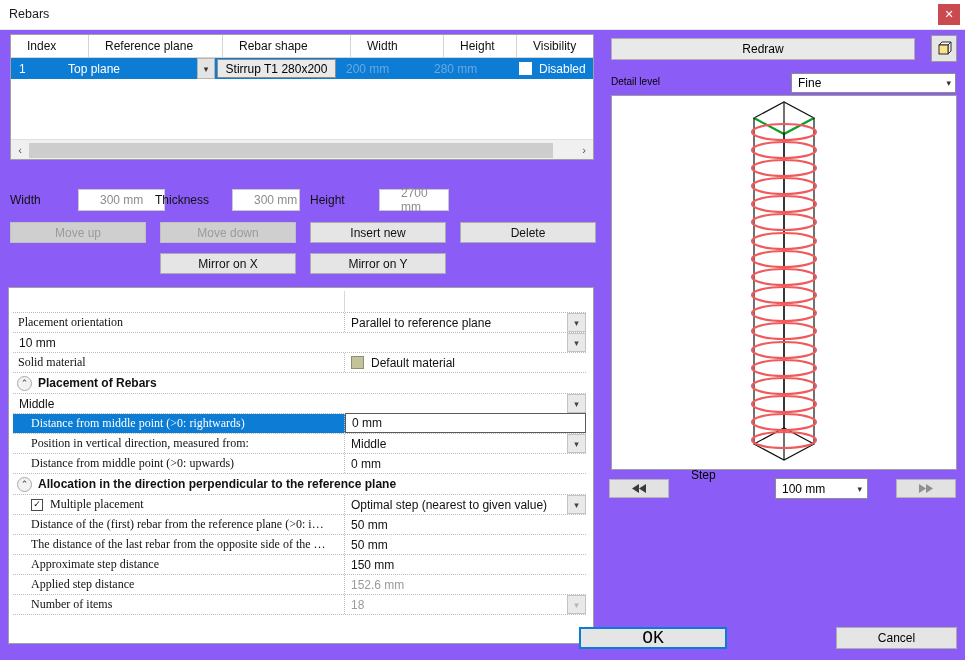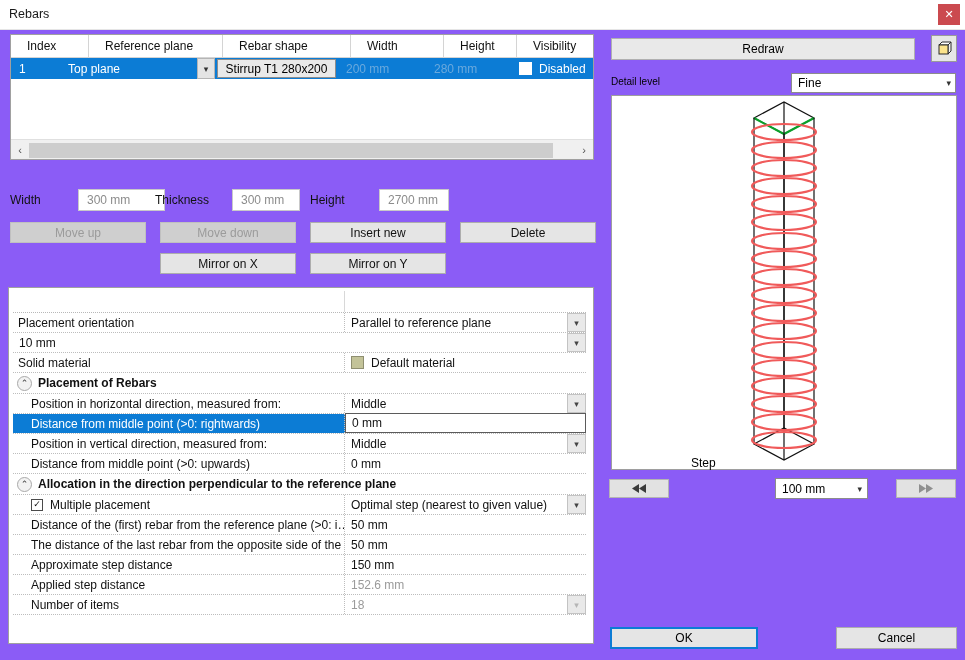--- a/index.html
+++ b/index.html
@@ -87,21 +87,21 @@
 
   .section-label {
     position: absolute; left: 10px; top: 165px; font-size: 12px; color: #111;
   }
 
   .dim-row { position: absolute; left: 10px; top: 189px; width: 580px; height: 22px; }
   .dim-lbl { position: absolute; font-size: 12px; top: 4px; color: #111; }
   .ro-input {
     position: absolute; top: 0; height: 22px; background: #fff;
     border: 1px solid #c9c9c9; color: #8c8c8c; font-size: 12px;
-    display: flex; align-items: center; padding-left: 8px;
+    display: flex; align-items: center; padding-left: 21px;
   }
 
   .btn {
     position: absolute; height: 21px; background: #e5e5e5;
     border: 1px solid #adadad; color: #111; font-size: 12px;
     display: flex; align-items: center; justify-content: center; cursor: pointer;
   }
   .btn.disabled { color: #9b9b9b; background: #cfcfcf; border-color: #c0c0c0; cursor: default; }
 
   
@@ -113,20 +113,21 @@
   .prop-emptyhead {
     display: flex; height: 22px; border-bottom: 1px dotted #b8b8b8;
   }
   .prop-emptyhead .l { width: 332px; border-right: 1px solid #d8d8d8; }
   .prop-emptyhead .r { flex: 1; }
   .prow { display: flex; height: 20px; border-bottom: 1px dotted #bdbdbd; align-items: stretch; }
   .pkey {
     width: 332px; display: flex; align-items: center; font-size: 12px;
     color: #111; padding-left: 5px; white-space: nowrap; overflow: hidden;
     border-right: 1px dotted #bdbdbd;
+    font-family: Liberation Serif, serif;
   }
   .pkey.indent { padding-left: 18px; }
   .pval {
     flex: 1; display: flex; align-items: center; font-size: 12px; color: #111;
     padding-left: 6px; white-space: nowrap; overflow: hidden; position: relative;
   }
   .pval.dim { color: #9a9a9a; }
   .pval .dd-arrow {
     position: absolute; right: 0; top: 0; width: 19px; height: 100%;
     background: #e9e9e9; border: 1px solid #c3c3c3;
@@ -185,34 +186,34 @@
     background: #fff; border: 1px solid #9e9e9e;
   }
   .step-prev, .step-next {
     position: absolute; top: 479px; width: 60px; height: 19px;
     background: #e2e2e2; border: 1px solid #b4b4b4;
     display: flex; align-items: center; justify-content: center;
     color: #3a3a3a; font-size: 11px; cursor: pointer; letter-spacing: -1px;
   }
   .step-prev { left: 609px; }
   .step-next { left: 896px; }
-  .step-lbl { position: absolute; left: 691px; top: 456px; font-size: 12px; }
+  .step-lbl { position: absolute; left: 691px; top: 468px; font-size: 12px; }
   .step-sel {
     position: absolute; left: 775px; top: 478px; width: 93px; height: 21px;
     background: #fff; border: 1px solid #8c8c8c; font-size: 12px;
     display: flex; align-items: center; padding-left: 6px; cursor: pointer;
   }
   .step-sel .arr {
     position: absolute; right: 5px; top: 0; height: 100%;
     display: flex; align-items: center; font-size: 9px; color: #333;
   }
   .ok-btn {
-    position: absolute; left: 610px; top: 627px; width: 148px; height: 22px;
-    background: #e5e5e5; border: 2px solid #0c7cd5; font-size: 12px;
-    display: flex; align-items: center; justify-content: center; cursor: pointer;
+    position: absolute; left: 579px; top: 627px; width: 148px; height: 22px;
+    background: #e5e5e5; border: 2px solid #0c7cd5; font-size: 18px;
+    display: flex; align-items: center; justify-content: center; cursor: pointer; font-family: Liberation Mono, monospace;
   }
   .cancel-btn {
     position: absolute; left: 836px; top: 627px; width: 121px; height: 22px;
     background: #e5e5e5; border: 1px solid #adadad; font-size: 12px;
     display: flex; align-items: center; justify-content: center; cursor: pointer;
   }
 </style>
 </head>
 <body>
 
@@ -301,21 +302,20 @@
           <span>Default material</span>
         </div>
       </div>
 
       <div class="group-row">
         <span class="group-chev">⌃</span>
         <span class="group-title">Placement of Rebars</span>
       </div>
 
       <div class="prow">
-        <div class="pkey indent">Position in horizontal direction, measured from:</div>
         <div class="pval">
           <span>Middle</span>
           <span class="dd-arrow">▾</span>
         </div>
       </div>
 
       <div class="prow selected">
         <div class="pkey indent">Distance from middle point (&gt;0: rightwards)</div>
         <div class="pval">0 mm</div>
       </div>

